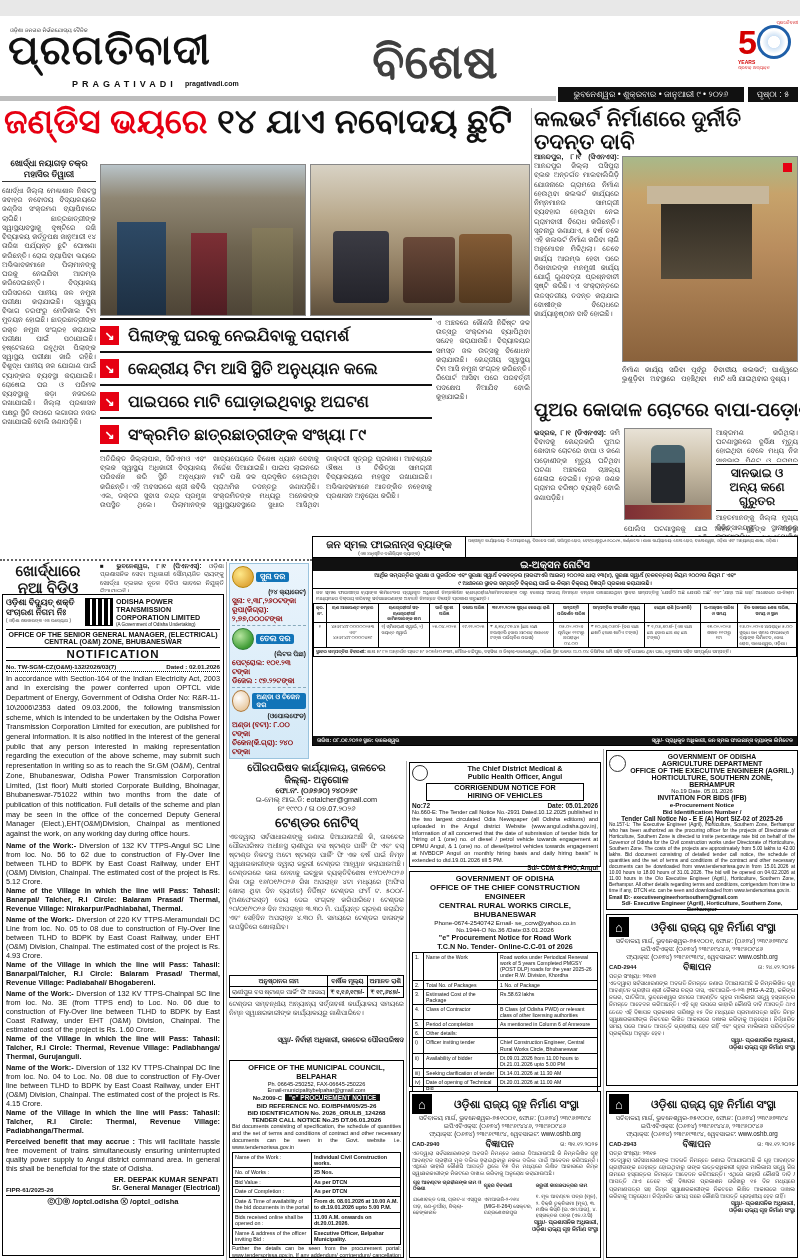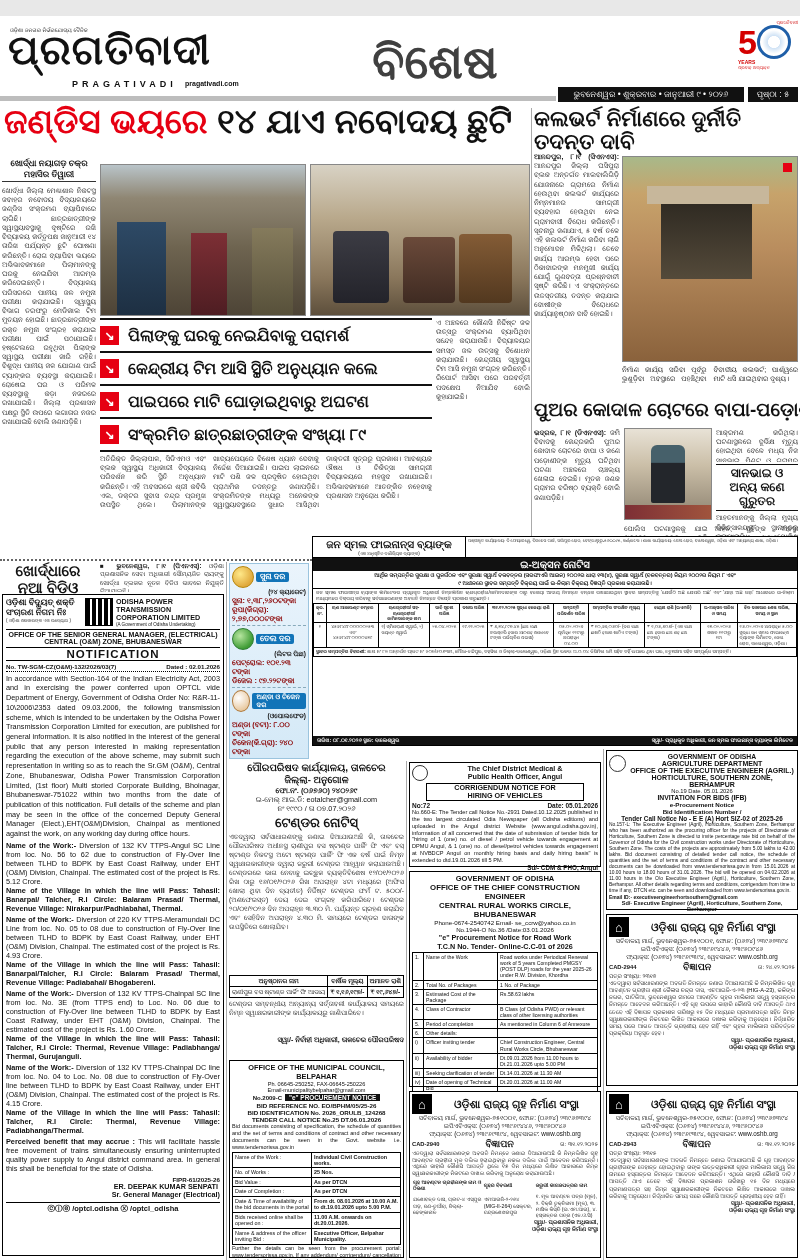--- a/index.html
+++ b/index.html
@@ -184,21 +184,21 @@
     <div class="j b"><span>Name of the Village in which the line will Pass:</span> <span>Tahasil: Banarpal/Talcher, R.I Circle: Balaram Prasad/ Thermal, Revenue Village: Padiabahal/ Bhogabereni.</span></div>
 
     <div class="j" style="margin-top:2px;"><span class="b">Name of the Work:-</span> <span>Diversion of 132 KV TTPS-Chainpal SC line from loc. No. 3E (from TTPS end) to Loc. No. 06 due to construction of Fly-Over line between TLHD to BDPK by East Coast Railway, under EHT (O&amp;M) Division, Chainpal. The estimated cost of the project is Rs. 1.60 Crore.</span></div>
     <div class="j b"><span>Name of the Village in which the line will Pass:</span> <span>Tahasil: Talcher, R.I Circle: Thermal, Revenue Village: Padiabhanga/ Thermal, Gurujanguli.</span></div>
 
     <div class="j" style="margin-top:2px;"><span class="b">Name of the Work:-</span> <span>Diversion of 132 KV TTPS-Chainpal DC line from loc. No. 04 to Loc. No. 08 due to construction of Fly-Over line between TLHD to BDPK by East Coast Railway, under EHT (O&amp;M) Division, Chainpal. The estimated cost of the project is Rs. 4.15 Crore.</span></div>
     <div class="j b"><span>Name of the Village in which the line will Pass:</span> <span>Tahasil: Talcher, R.I Circle: Thermal, Revenue Village: Padiabhanga/Thermal.</span></div>
 
     <div class="j" style="margin-top:2px;"><span class="b">Perceived benefit that may accrue :</span> <span>This will facilitate hassle free movement of trains simultaneously ensuring uninterrupted quality power supply to Angul district command area. In general this shall be beneficial for the state of Odisha.</span></div>
 
-    <div style="display:flex;justify-content:space-between;align-items:flex-end;margin-top:3px;flex-direction:column;">
+    <div style="display:flex;justify-content:space-between;align-items:flex-end;margin-top:3px;">
       <span class="b" style="font-size:6.2px;">FIPR-61/2025-26</span>
       <span class="b c" style="font-size:7.2px;line-height:1.2;">
         <span>ER. DEEPAK KUMAR SENPATI</span><br>
         <span>Sr. General Manager (Electrical)</span>
       </span>
     </div>
     <div class="b c" style="border-top:1px solid #000;margin-top:2px;padding-top:1px;font-size:7.5px;">
       <span>ⓒ</span><span>ⓘ</span><span>ⓔ</span>
       <span>/optcl.odisha</span>
       <span>ⓧ</span>

